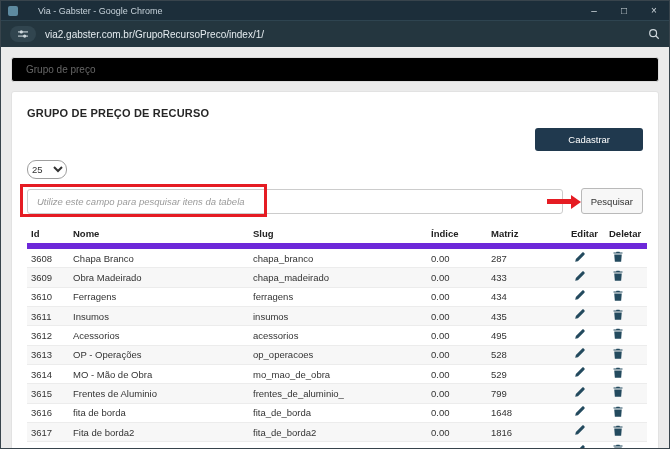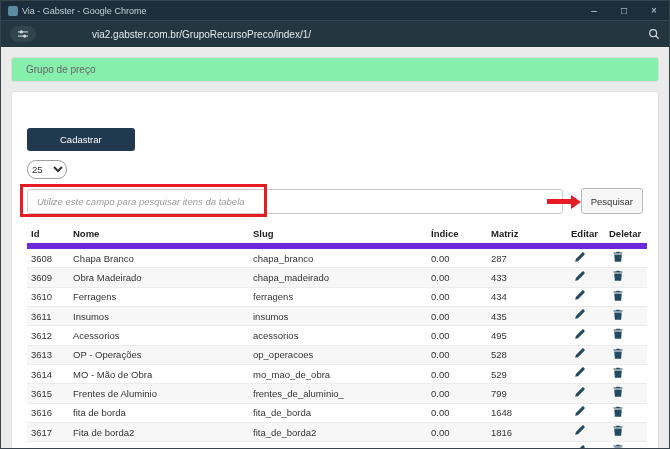--- a/index.html
+++ b/index.html
@@ -4,32 +4,32 @@
 <style>
   * { margin:0; padding:0; box-sizing:border-box; }
   html,body { width:670px; height:449px; }
   body { font-family:"Liberation Sans", sans-serif; background:#fff; overflow:hidden; }
 
   .window { width:670px; height:449px; display:flex; flex-direction:column; border:1px solid #38444c; }
 
   
   .titlebar { height:19px; background:#1c2e3a; display:flex; align-items:center; padding-left:7px; flex:0 0 auto; }
   .favicon { width:10px; height:10px; border-radius:2px; background:#5d8aa0; flex:0 0 auto; }
-  .win-title { color:#c6d2da; font-size:9px; margin-left:4px; flex:1; white-space:nowrap; overflow:hidden; }
+  .win-title { color:#c6d2da; font-size:9px; margin-left:20px; flex:1; white-space:nowrap; overflow:hidden; }
   .win-controls { display:flex; height:100%; }
   .win-btn { width:30px; display:flex; align-items:center; justify-content:center; color:#cfd8dd; font-size:10px; cursor:pointer; }
 
-  .toolbar { height:27px; background:#24363f; display:flex; align-items:center; padding:0 9px; flex:0 0 auto; border-top:1px solid #2e4450;gap:47px; }
+  .toolbar { height:27px; background:#24363f; display:flex; align-items:center; padding:0 9px; flex:0 0 auto; border-top:1px solid #2e4450; }
   .site-chip { height:16px; min-width:26px; border-radius:8px; background:#31454f; display:flex; align-items:center; justify-content:center; padding:0 5px; cursor:pointer; }
   .url-text { color:#e4ebef; font-size:10px; margin-left:9px; flex:1; white-space:nowrap; overflow:hidden; }
   .zoom-btn { display:flex; align-items:center; margin-left:8px; cursor:pointer; }
 
   
   .page { flex:1; background:#ebebeb; padding:10px; overflow:hidden; }
-  .breadcrumb { background:#86efac; border:1px solid #dcdcdc; border-radius:3px; padding:6px 14px; font-size:10px; color:#666; }
+  .breadcrumb { background:#000000; border:1px solid #dcdcdc; border-radius:3px; padding:6px 14px; font-size:10px; color:#666; }
   .card { background:#fff; border:1px solid #e2e2e2; border-radius:3px; margin-top:9px; padding:12px 15px 8px 15px; position:relative; }
 
   .card-head { display:flex; justify-content:space-between; align-items:flex-start; }
   .heading { font-size:11px; font-weight:bold; color:#262626; letter-spacing:.2px; padding-top:3px; }
   .btn-dark { background:#20394e; color:#fff; border:none; border-radius:3px; font-size:9.5px; padding:6px 33px; cursor:pointer; font-family:inherit;margin-top:24px; }
 
   .size-select { margin-top:9px; font-size:9.5px; height:19px; width:40px; border:1px solid #9e9e9e; border-radius:9px; background:#fff; font-family:inherit; color:#333; }
 
   .search-row { display:flex; align-items:center; margin-top:9px; position:relative; gap:18px; }
   .search-input { flex:1; height:25px; border:1px solid #ccc; border-radius:3px; padding:0 9px; font-size:9.5px; font-family:inherit; color:#333; min-width:0; }
@@ -89,20 +89,21 @@
 
   <div class="page">
 
     <div class="breadcrumb">
       <span>Grupo de preço</span>
     </div>
 
     <div class="card">
 
       <div class="card-head">
+        <div class="heading">GRUPO DE PREÇO DE RECURSO</div>
         <button class="btn-dark">Cadastrar</button>
       </div>
 
       <select class="size-select">
         <option>25</option>
       </select>
 
       <div class="search-row">
         <input class="search-input" type="text" placeholder="Utilize este campo para pesquisar itens da tabela" style="">
         <button class="btn-light">Pesquisar</button>

